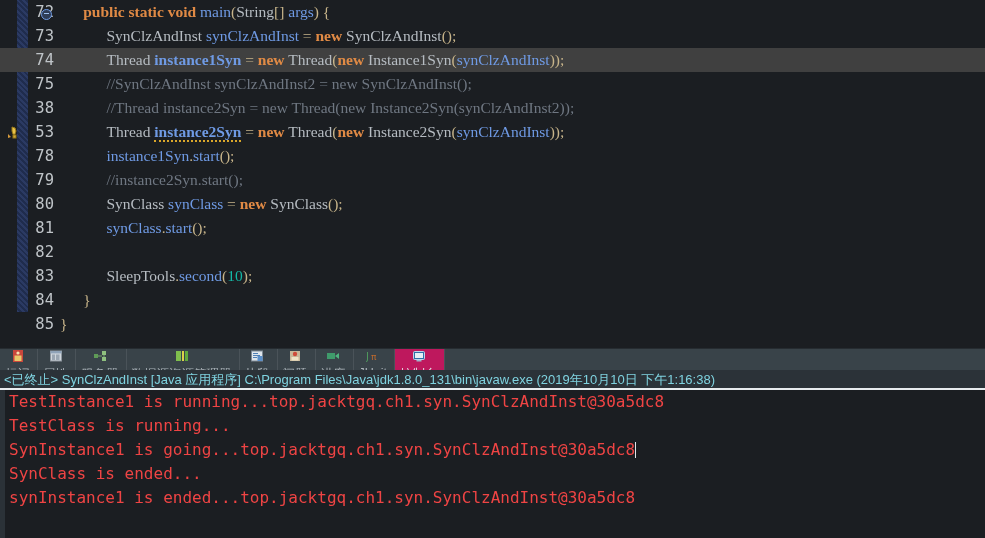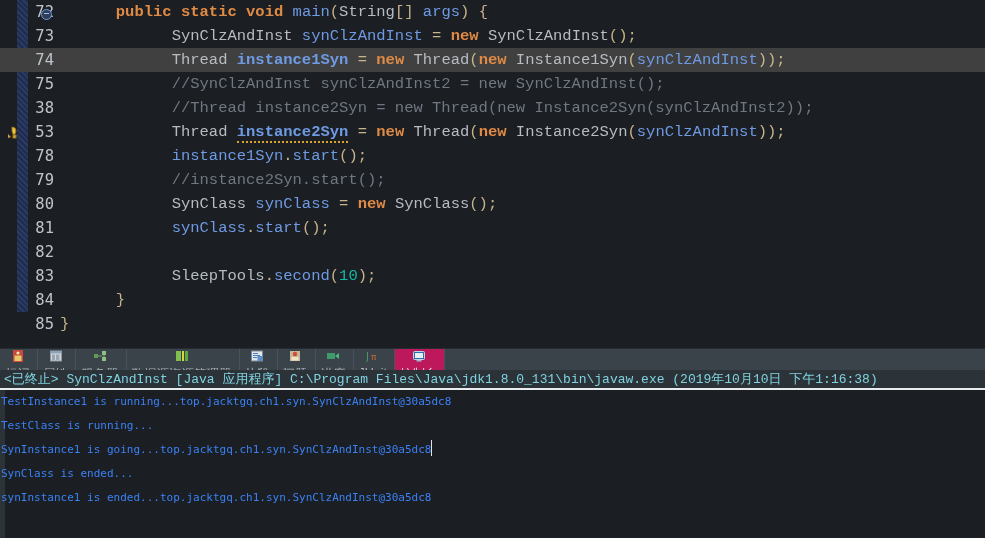--- a/index.html
+++ b/index.html
@@ -32,21 +32,21 @@
       repeating-linear-gradient(45deg,#2b3a63 0 2px,#1f2c4d 2px 4px);
   }
   .ln{
     position:absolute;left:0;top:0;width:54px;
     text-align:right;color:#bfc4c8;font-size:15.5px;
     font-family:"DejaVu Sans Mono",monospace;
   }
   .code-txt{
     position:absolute;left:60px;top:0;
     color:#b6bcc2;font-size:15.5px;white-space:pre;
-    font-family:Liberation Mono, monospace;
+    font-family:Liberation Serif, serif;
   }
   
   .kw{color:#e08a45;font-weight:bold;}
   .typ{color:#b6bcc2;}
   .var{color:#6f9ae4;}
   .varb{color:#6f9ae4;font-weight:bold;}
   .num{color:#14b8a6;}
   .cmt{color:#6f7782;}
   .pun{color:#c7b48a;}
   .mth{color:#6f9ae4;}
@@ -85,42 +85,42 @@
   .tab.active{background:#be185d;color:#e6eaed;}
   .tab .tico{width:14px;height:14px;display:inline-block;position:relative;flex:0 0 14px;}
   .tab .closex{
     margin-left:6px;color:#cfd5d9;font-size:12px;line-height:1;
   }
 
   
   .consolehdr{
     position:absolute;left:0;top:370px;width:985px;height:20px;
     background:#2b3238;color:#7fd3e0;
-    font-family:Liberation Mono, monospace;font-size:13px;
+    font-family:Liberation Sans, sans-serif;font-size:13px;
     line-height:20px;white-space:nowrap;overflow:hidden;
     padding-left:4px;box-sizing:border-box;
   }
   .hdr-sep{
     position:absolute;left:0;top:388px;width:985px;height:2px;
     background:#e8ecef;
   }
 
   
   .console{
     position:absolute;left:0;top:390px;width:985px;height:148px;
     background:#1b1e22;overflow:hidden;
   }
   .console-rail{
     position:absolute;left:0;top:0;width:5px;height:148px;
     background:#2b3238;
   }
   .cline{
     position:relative;height:24px;line-height:24px;
-    color:#3b82f6;font-size:11px;white-space:pre;
-    padding-left:1px;
+    color:#ef4444;font-size:16px;white-space:pre;
+    padding-left:9px;
     font-family:"DejaVu Sans Mono",monospace;
   }
   .caret{
     display:inline-block;width:1px;height:16px;background:#dfe4e8;
     vertical-align:-3px;margin-left:0px;
   }
 </style>
 </head>
 <body>
 

